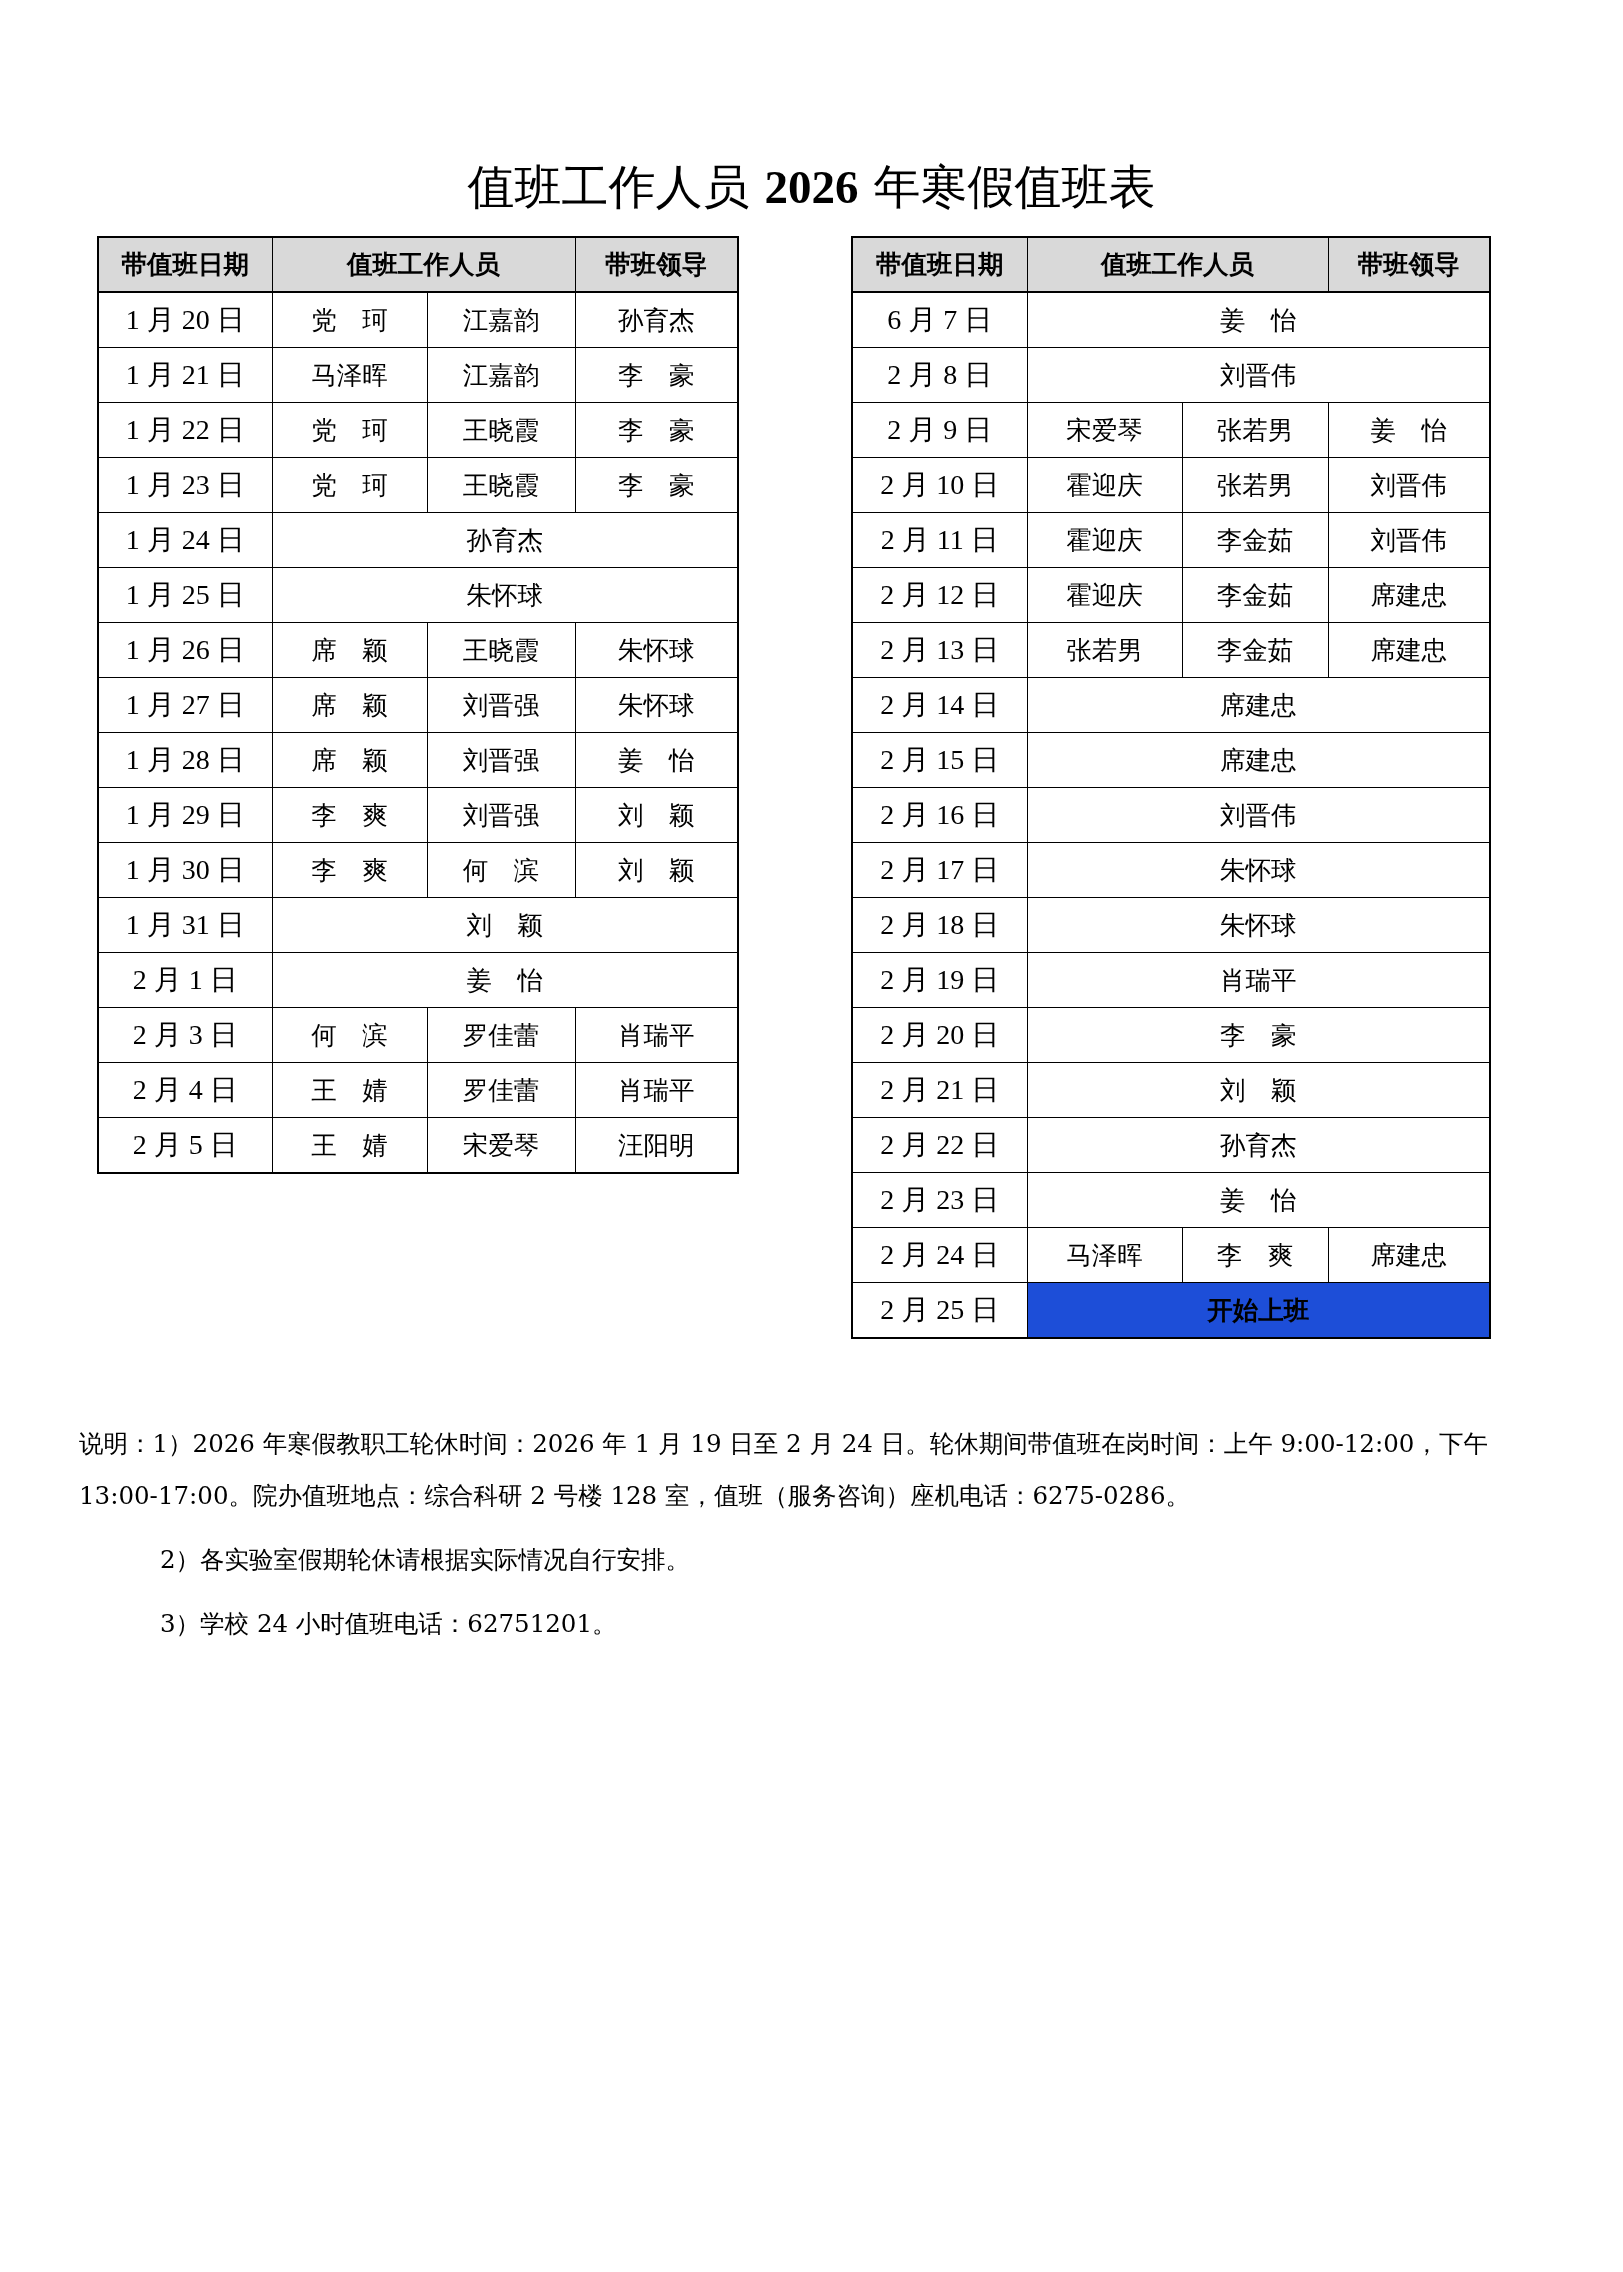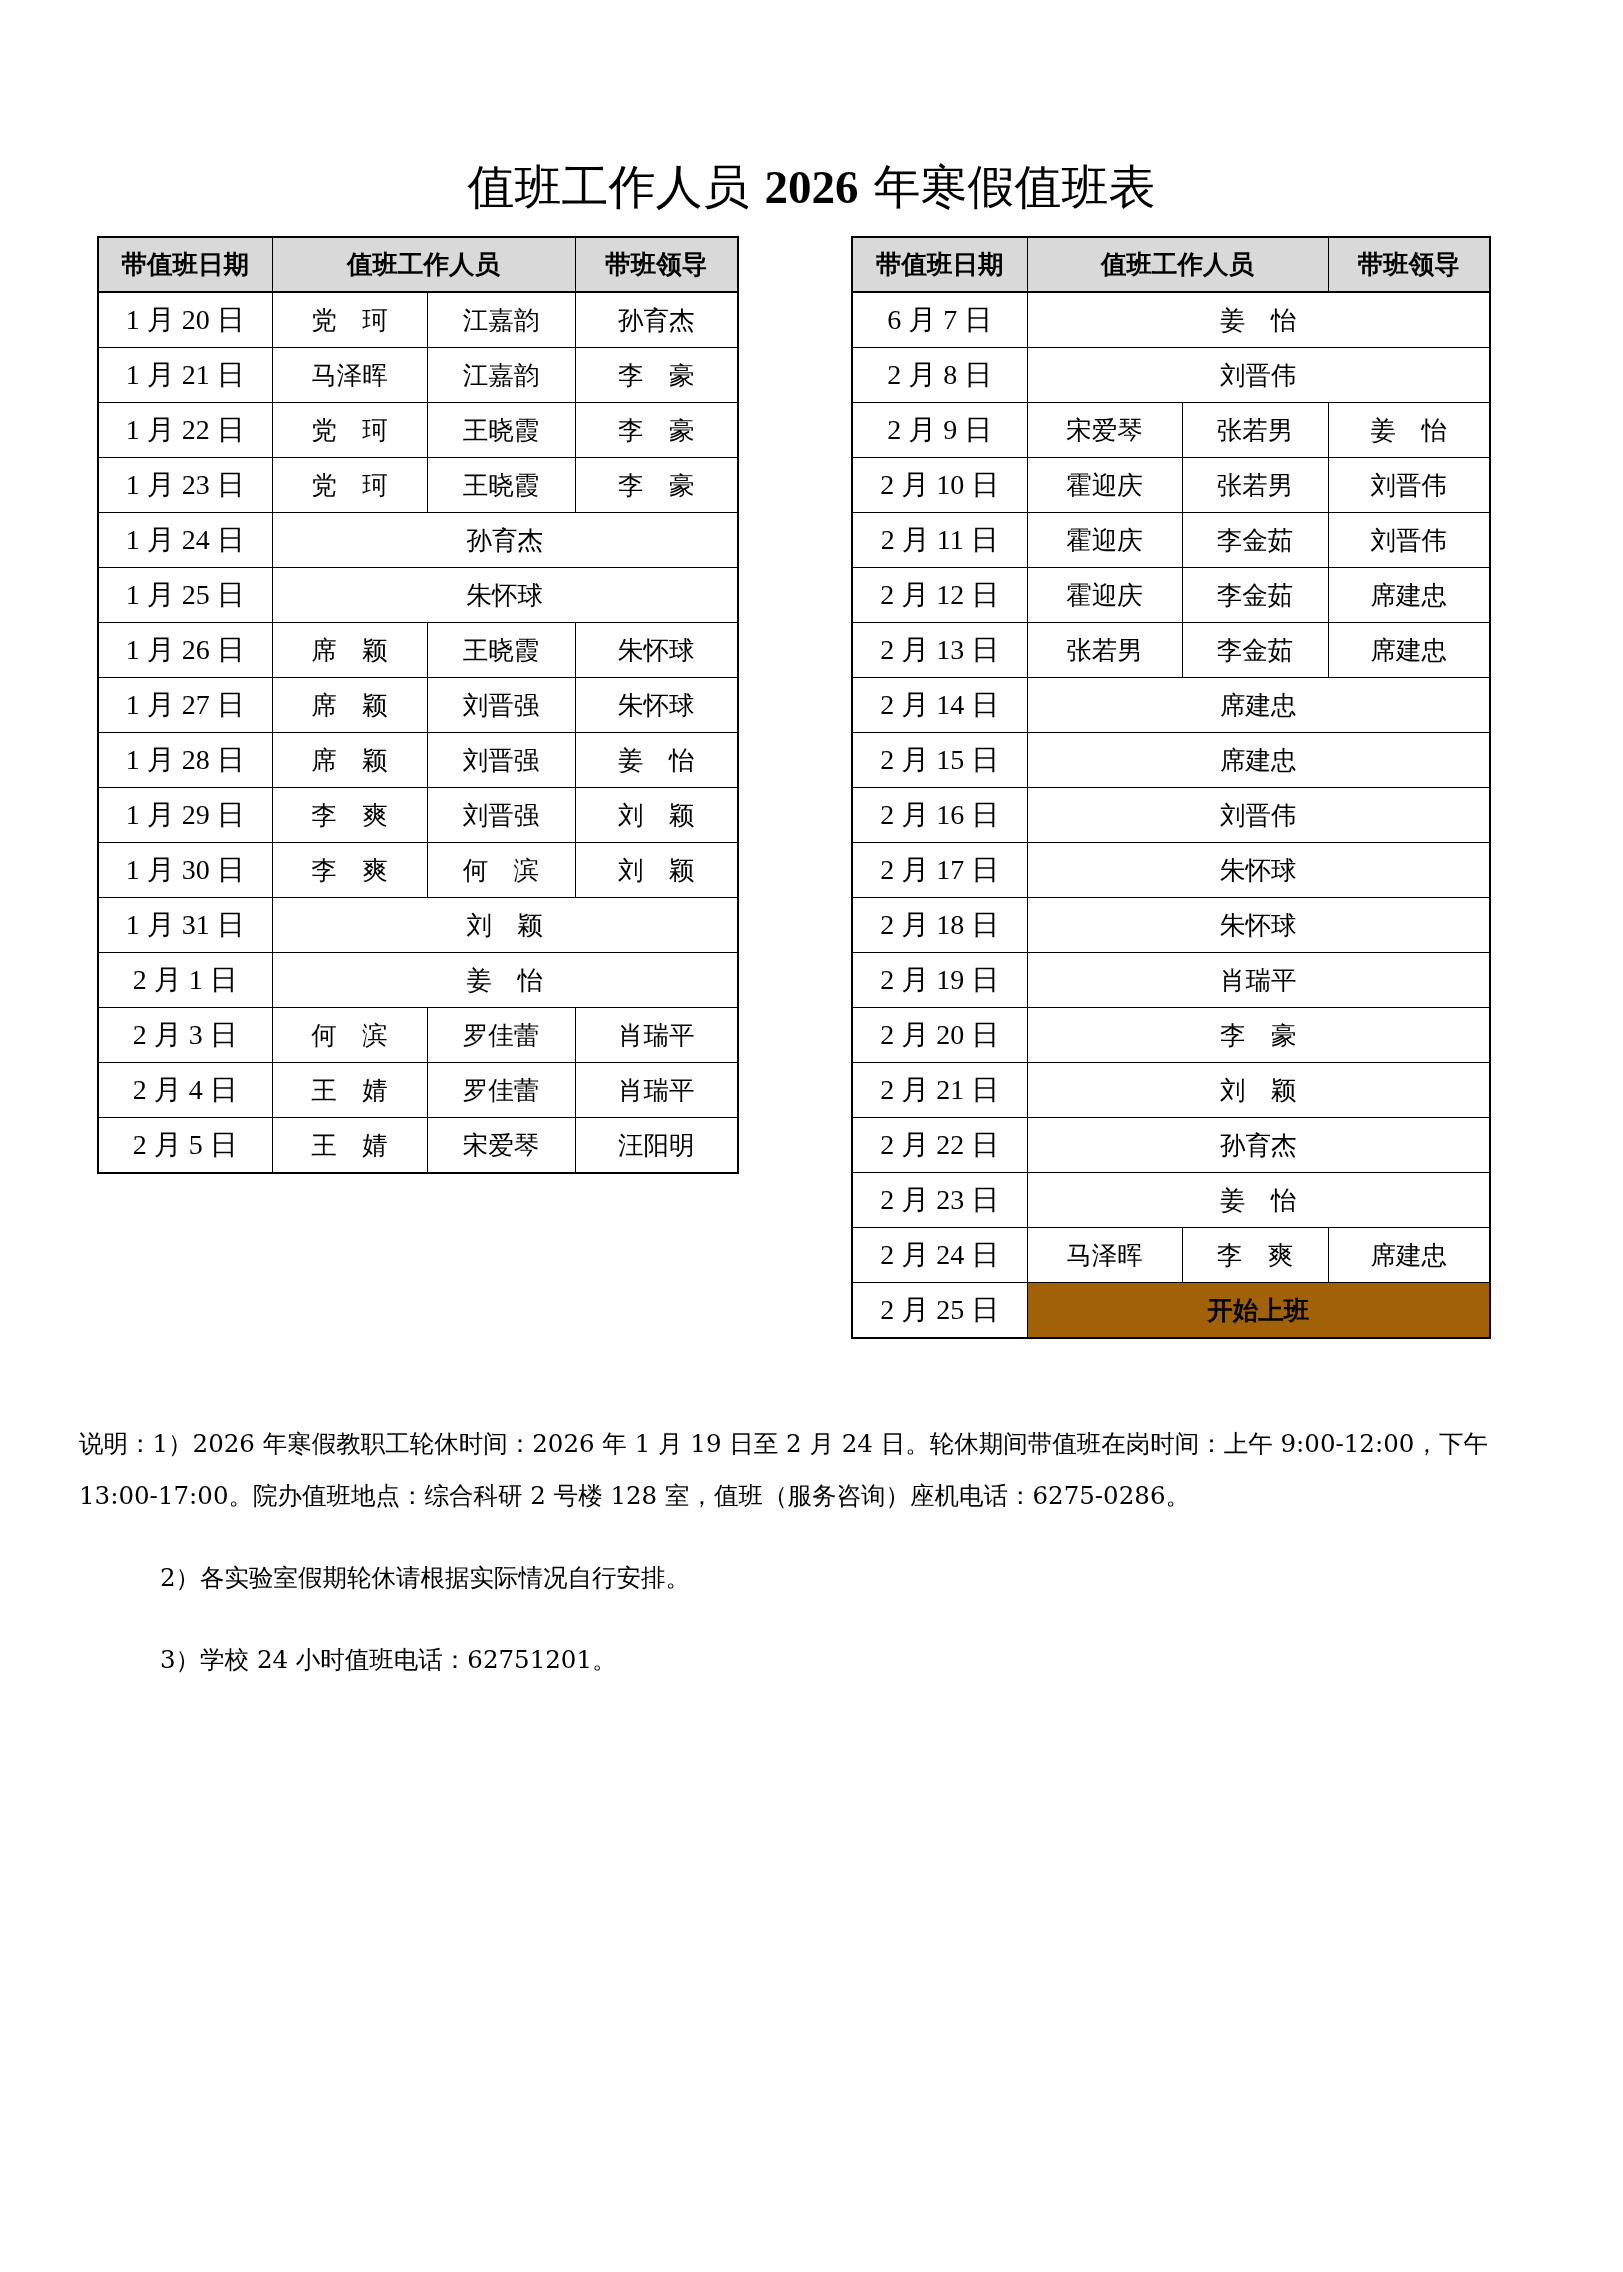--- a/index.html
+++ b/index.html
@@ -21,27 +21,27 @@
     height: 54px; white-space: pre;
   }
   table.duty th {
     background: #d9d9d9; font-family: "DejaVu Sans", "Liberation Sans", sans-serif;
     font-weight: bold; font-size: 25.5px; height: 53px; border-bottom-width: 2.3px;
   }
   table.duty td {
     font-family: "DejaVu Serif", "Liberation Serif", serif; font-size: 25.5px;
   }
   table.duty td.date { font-family: "Liberation Serif", "DejaVu Serif", serif; font-size: 28px; }
-  table.duty td.gray { background: #a16207; font-family: "DejaVu Sans", sans-serif; font-weight: bold; }
+  table.duty td.gray { background: #1d4ed8; font-family: "DejaVu Sans", sans-serif; font-weight: bold; }
   .notes {
     position: absolute; left: 79px; top: 1418px; width: 1468px;
     font-family: "DejaVu Serif", "Liberation Serif", serif; font-size: 24.5px; line-height: 52px;
   }
   .notes p { margin: 0; }
-  .notes p.indent { padding-left: 81px; margin-top: 30px; }
+  .notes p.indent { padding-left: 81px; margin-top: 12px; }
 </style>
 </head>
 <body>
 
 <div class="title"><span>值班工作人员 </span><span class="num">2026</span><span> 年寒假值班表</span></div>
 
 <table class="duty left">
   <colgroup>
       <col style="width:174px">
       <col style="width:155px">

